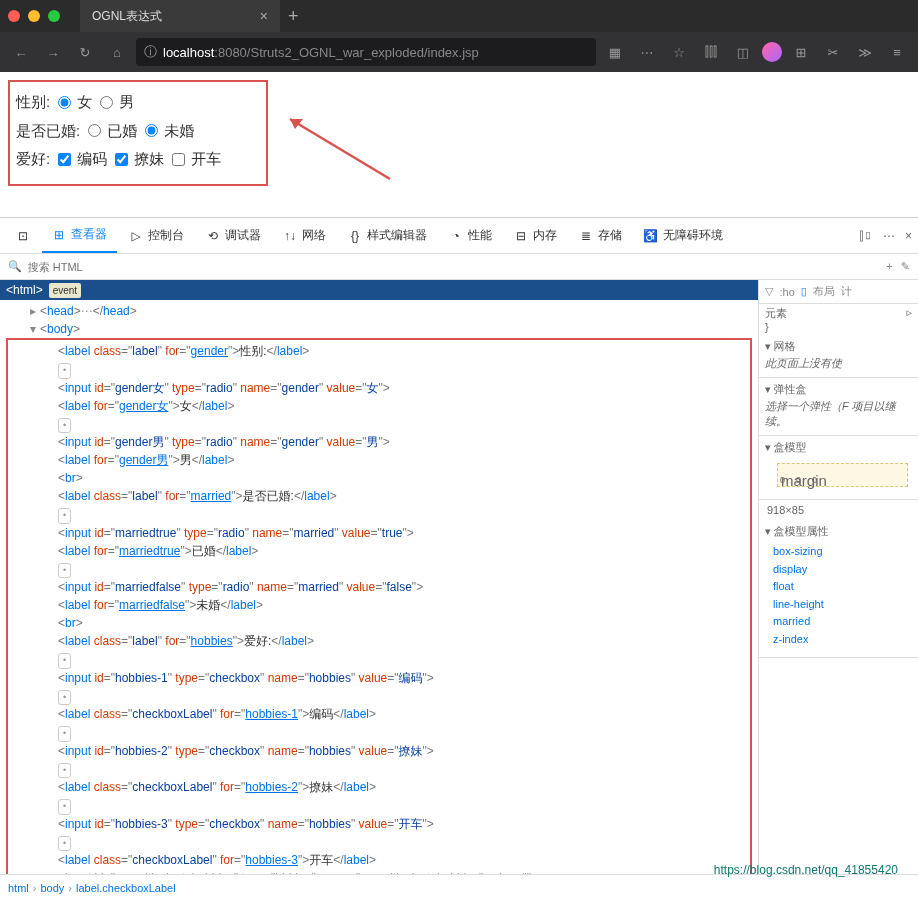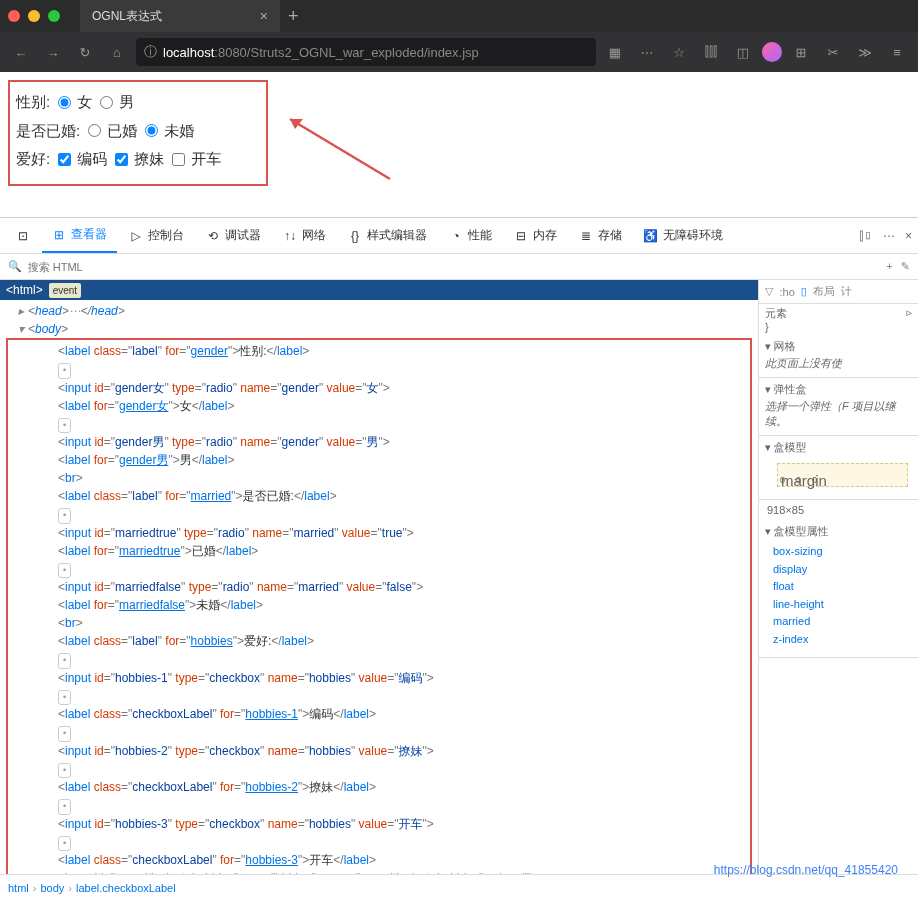--- a/index.html
+++ b/index.html
@@ -44,21 +44,21 @@
     
     .dt-body { flex: 1; display: flex; overflow: hidden; }
     .dom-panel { flex: 1; overflow: auto; font-family: Menlo, Consolas, monospace; font-size: 12px; line-height: 1.5; }
     .rules-panel { width: 160px; border-left: 1px solid #ddd; font-size: 11px; overflow: hidden; }
     
     .dom-top { background: #1a4f8b; color: #fff; padding: 1px 6px; display: flex; gap: 6px; align-items: center; }
     .dom-top .tag-html { color: #fff; }
     .dom-top .event-badge { background: #e8e8cc; color: #333; font-size: 10px; padding: 0 4px; border-radius: 2px; }
     .dom-tree { padding: 2px 0; }
     .dom-line { padding: 0 4px 0 0; white-space: nowrap; }
-    .indent-1 { padding-left: 18px; font-style: italic; }
+    .indent-1 { padding-left: 30px; }
     .indent-3 { padding-left: 50px; }
     .twisty { color: #888; display: inline-block; width: 10px; }
     .red-box { border: 2px solid #d9534f; margin: 0 6px; padding: 2px 0; }
     .dots-badge { display: inline-block; border: 1px solid #ccc; border-radius: 3px; padding: 0 4px; font-size: 9px; color: #999; margin-left: 50px; }
     
     .t-punct { color: #777; }
     .t-tag { color: #0074e8; }
     .t-attr { color: #d43900; }
     .t-val { color: #0842a0; }
     .t-link { color: #0074e8; text-decoration: underline; }
@@ -74,21 +74,21 @@
     .box-model { padding: 8px 4px 8px 12px; }
     .bm-margin { background: #fdf7e4; border: 1px dashed #d4c87a; padding: 14px 8px 8px 14px; position: relative; font-size: 9px; }
     .bm-border { background: #f0e8d0; border: 1px solid #bba; padding: 12px 8px 8px 12px; position: relative; }
     .bm-padding { background: #e0d0f0; border: 1px dashed #a080c0; padding: 10px 6px 6px 10px; position: relative; }
     .bm-content { background: #d0e0f0; border: 1px dashed #80a0c0; padding: 4px 8px; font-size: 10px; color: #333; }
     .bm-label { position: absolute; top: 8px; left: 3px; font-size: 15px; color: #666; }
     .bm-num { position: absolute; font-size: 9px; color: #666; }
     .props-list { padding: 4px 8px; }
     .props-list div { color: #0074e8; font-size: 11px; line-height: 1.6; }
     .dims { color: #666; font-size: 11px; padding: 4px 8px; }
-    .watermark { position: absolute; right: 20px; bottom: 30px; color: #3b82f6; font-size: 12px; }
+    .watermark { position: absolute; right: 20px; bottom: 30px; color: #0f766e; font-size: 12px; }
   </style>
 </head>
 <body>
 
 <div class="titlebar">
   <div class="traffic-lights">
     <div class="tl tl-red"></div>
     <div class="tl tl-yellow"></div>
     <div class="tl tl-green"></div>
   </div>

